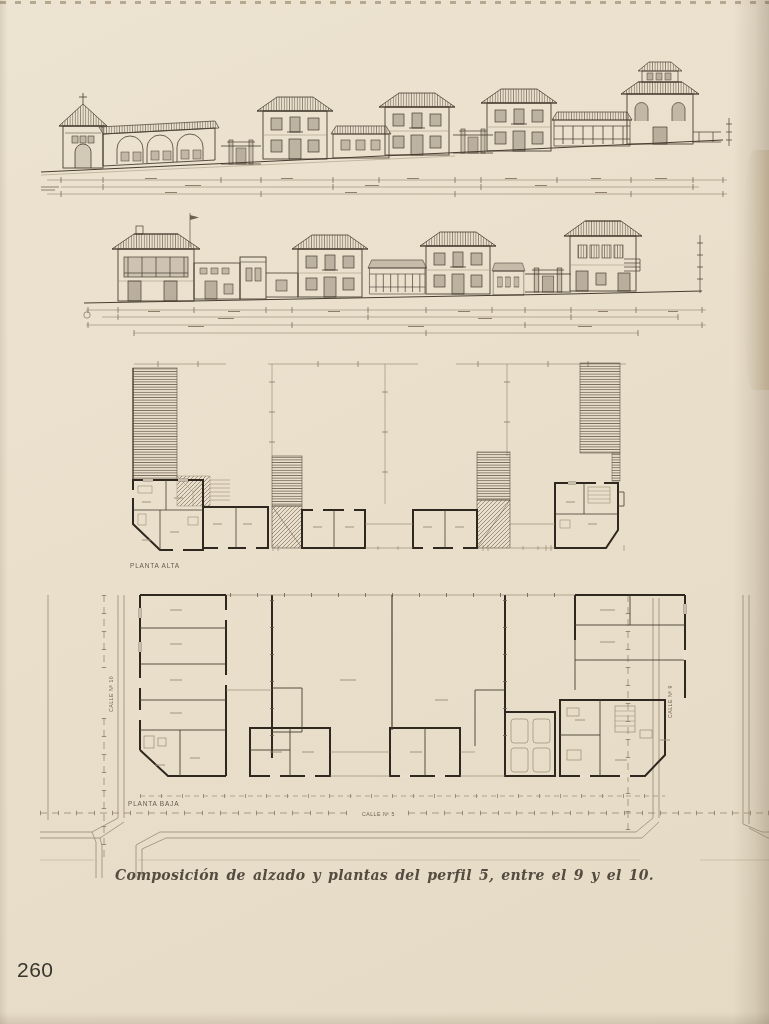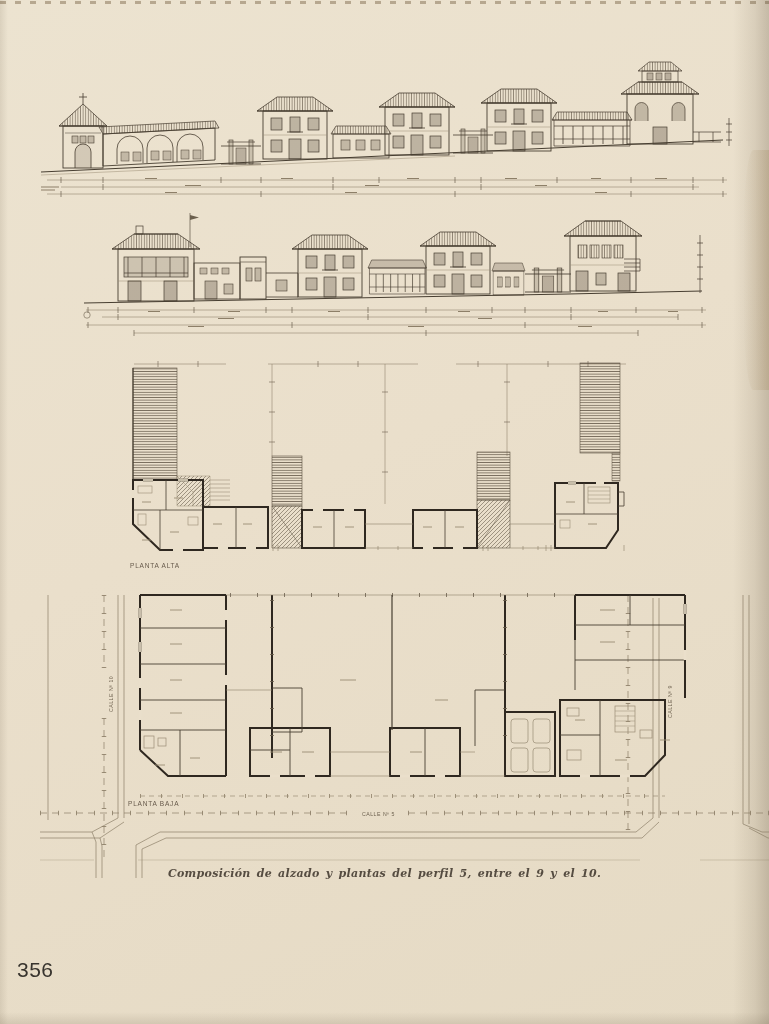--- a/index.html
+++ b/index.html
@@ -13,21 +13,21 @@
   .edge-right{position:absolute;right:0;top:0;width:36px;height:100%;
     background:linear-gradient(to right,rgba(63,48,28,0) 0%,rgba(63,48,28,.10) 60%,rgba(63,48,28,.22) 100%);}
   .edge-blotch{position:absolute;right:0;top:150px;width:26px;height:240px;border-radius:40% 0 0 40%;
     background:linear-gradient(to right,rgba(150,118,66,0),rgba(150,118,66,.20));}
   .edge-bottom{position:absolute;left:0;bottom:0;width:100%;height:12px;
     background:linear-gradient(to top,rgba(63,48,28,.12),rgba(63,48,28,0));}
   .edge-left{position:absolute;left:0;top:0;width:8px;height:100%;
     background:linear-gradient(to right,rgba(63,48,28,.10),rgba(63,48,28,0));}
   .caption{position:absolute;left:0;top:867px;width:100%;text-align:center;
     font-family:"DejaVu Serif",serif;font-style:italic;font-weight:700;
-    font-size:11px;color:#554c41;letter-spacing:.3px;word-spacing:2px;}
+    font-size:14px;color:#554c41;letter-spacing:.3px;word-spacing:2px;}
   .pagenum{position:absolute;left:17px;top:958px;font-size:21px;color:#38342e;letter-spacing:.5px;}
 </style>
 </head>
 <body>
 
 <div class="page">
 
   <div class="edge-top"></div>
   <div class="edge-right"></div>
   <div class="edge-blotch"></div>
@@ -375,15 +375,15 @@
 
     <path d="M100,216 H625" stroke="#8d7f68" stroke-width="0.6" stroke-dasharray="5 4" fill="none"></path>
     <path d="M100,216 H625" stroke="#8d7f68" stroke-width="4" stroke-dasharray="1 20" opacity="0.8" fill="none"></path>
     <text x="88" y="226" font-size="6.5" letter-spacing="0.8" fill="#66594a">PLANTA BAJA</text>
     <text transform="translate(73,132) rotate(-90)" font-size="5.2" letter-spacing="0.5" fill="#6b5f4d">CALLE Nº 10</text>
     <text transform="translate(632,138) rotate(-90)" font-size="5.2" letter-spacing="0.5" fill="#6b5f4d">CALLE Nº 9</text>
     <text x="322" y="235.5" font-size="5.2" letter-spacing="0.5" fill="#6b5f4d">CALLE Nº 5</text>
   </svg>
 
   <div class="caption">Composición de alzado y plantas del perfil 5, entre el 9 y el 10.</div>
-  <div class="pagenum">356</div>
+  <div class="pagenum">260</div>
 
 </div>
 
 </body></html>

